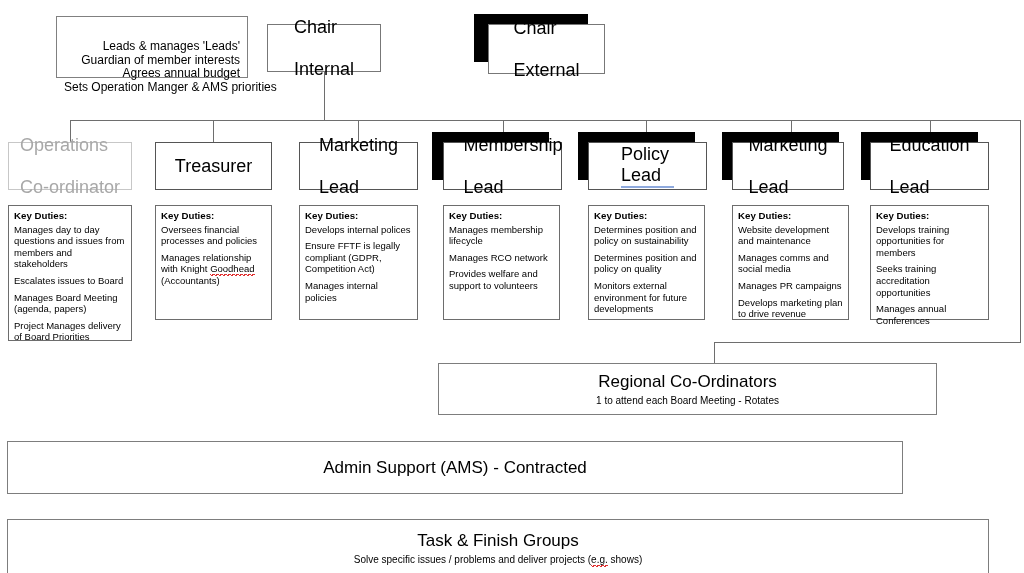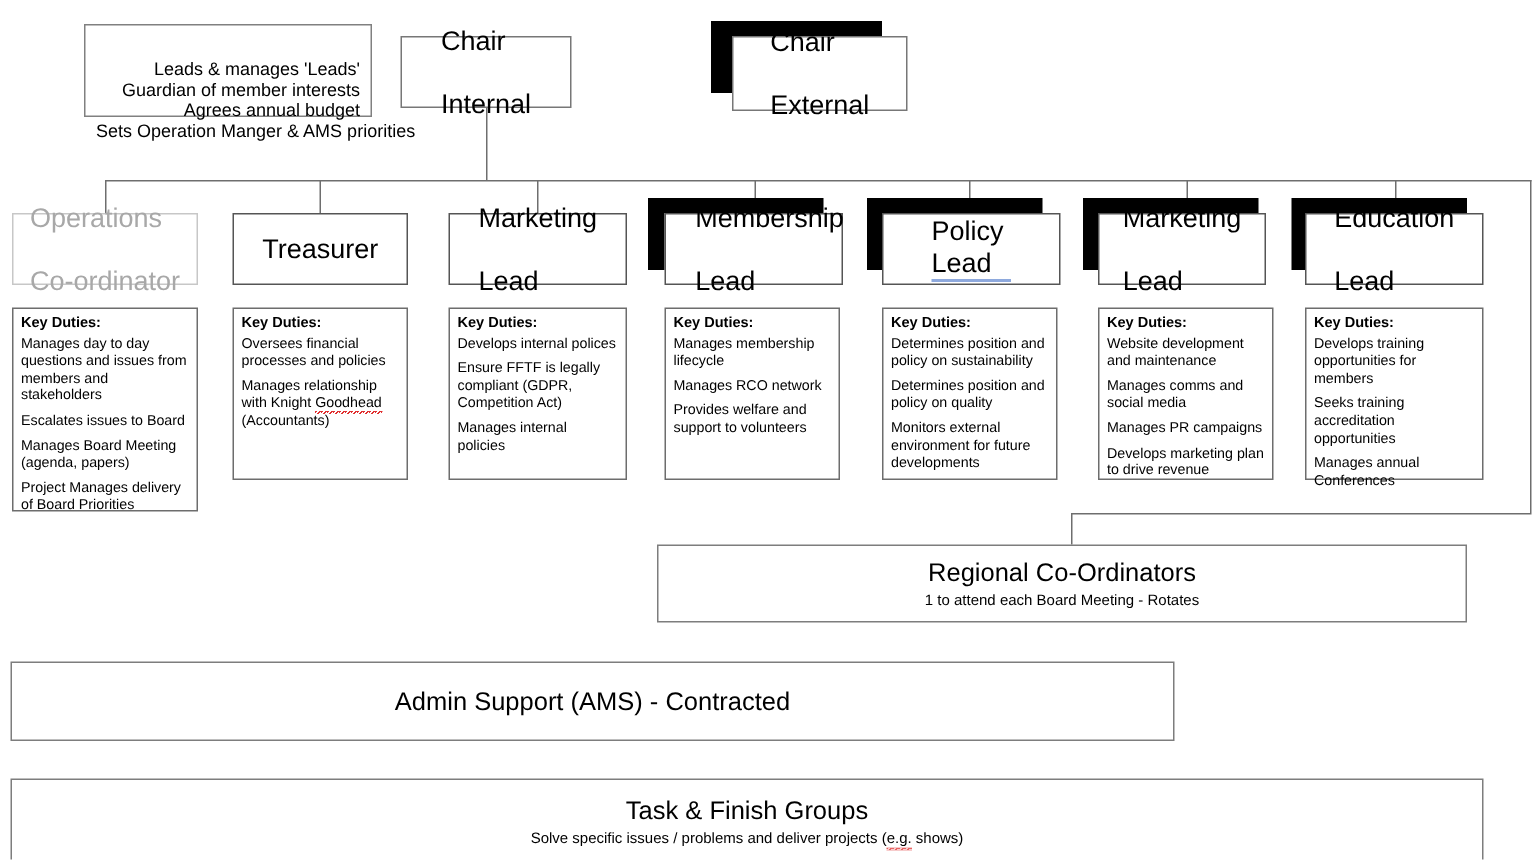--- a/index.html
+++ b/index.html
@@ -229,26 +229,26 @@
     <p>Develops marketing plan to drive revenue</p>
   </div>
 
   <div class="box duties" style="left:870px;top:205px;width:119px;height:115px;">
     <div class="hd">Key Duties:</div>
     <p>Develops training opportunities for members</p>
     <p>Seeks training accreditation opportunities</p>
     <p>Manages annual Conferences</p>
   </div>
 
-  <div class="box panel" style="left:438px;top:363px;width:540px;height:52px;">
+  <div class="box panel" style="left:438px;top:363px;width:499px;height:52px;">
     <div class="t1">Regional Co-Ordinators</div>
     <div class="t2">1 to attend each Board Meeting - Rotates</div>
   </div>
 
-  <div class="box panel" style="left:7px;top:441px;width:776px;height:53px;">
+  <div class="box panel" style="left:7px;top:441px;width:896px;height:53px;">
     <div class="t1">Admin Support (AMS) - Contracted</div>
   </div>
 
   <div class="box panel" style="left:7px;top:519px;width:982px;height:58px;">
     <div class="t1">Task &amp; Finish Groups</div>
     <div class="t2"><span>Solve specific issues / problems and deliver projects (</span><span class="sp-red">e.g.</span><span> shows)</span></div>
   </div>
 
 </div>
 

